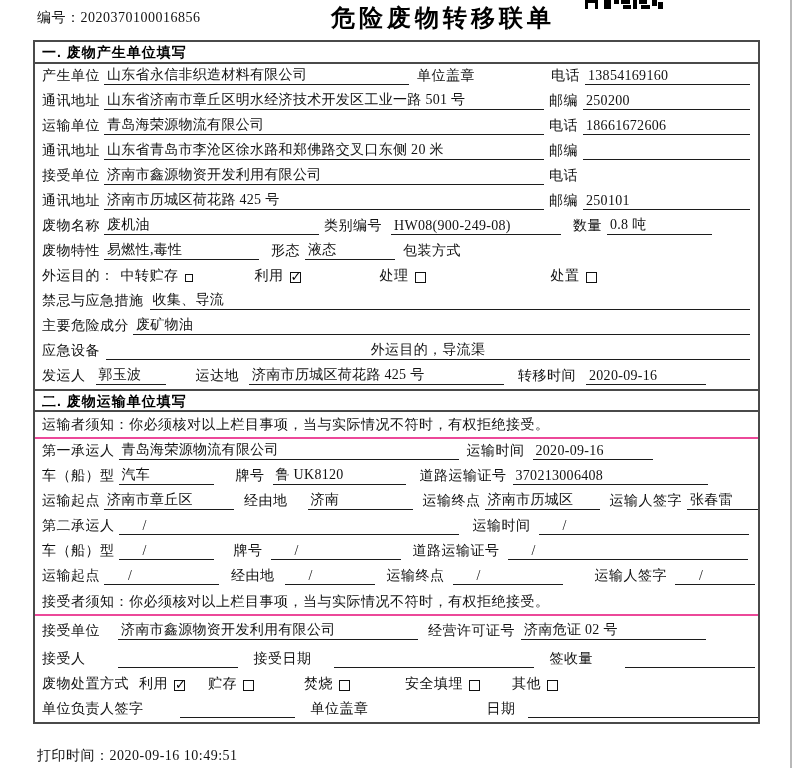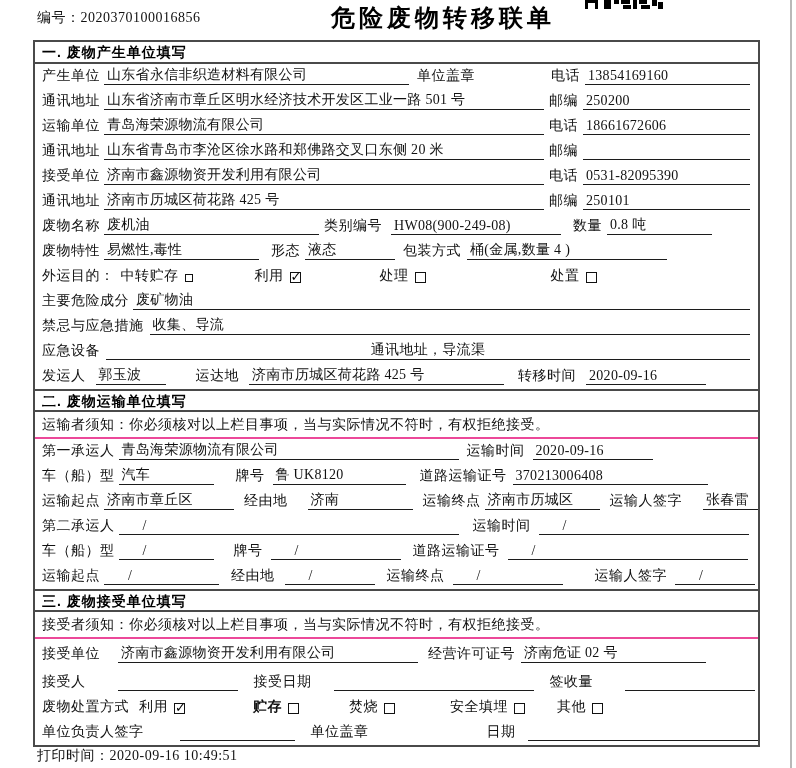--- a/index.html
+++ b/index.html
@@ -90,21 +90,20 @@
       <div class="row" style="height: 25px;">
         <span class="lbl">通讯地址</span>
         <span class="field" style="width: 440px; margin-left: 4px;">山东省青岛市李沧区徐水路和郑佛路交叉口东侧 20 米</span>
         <span class="lbl" style="margin-left: 5px;">邮编</span>
         <span class="field fill" style="margin-left: 5px;"></span>
       </div>
       <div class="row" style="height: 25px;">
         <span class="lbl">接受单位</span>
         <span class="field" style="width: 440px; margin-left: 4px;">济南市鑫源物资开发利用有限公司</span>
         <span class="lbl" style="margin-left: 5px;">电话</span>
-        <span class="field fill" style="margin-left: 5px;">0531-82095390</span>
       </div>
       <div class="row" style="height: 25px;">
         <span class="lbl">通讯地址</span>
         <span class="field" style="width: 440px; margin-left: 4px;">济南市历城区荷花路 425 号</span>
         <span class="lbl" style="margin-left: 5px;">邮编</span>
         <span class="field fill" style="margin-left: 5px;">250101</span>
       </div>
       <div class="row" style="height: 25px;">
         <span class="lbl">废物名称</span>
         <span class="field" style="width: 215px; margin-left: 4px;">废机油</span>
@@ -112,44 +111,43 @@
         <span class="field" style="width: 170px; margin-left: 9px;">HW08(900-249-08)</span>
         <span class="lbl" style="margin-left: 12px;">数量</span>
         <span class="field" style="width: 105px; margin-left: 5px;">0.8 吨</span>
       </div>
       <div class="row" style="height: 25px;">
         <span class="lbl">废物特性</span>
         <span class="field" style="width: 155px; margin-left: 4px;">易燃性,毒性</span>
         <span class="lbl" style="margin-left: 12px;">形态</span>
         <span class="field" style="width: 90px; margin-left: 5px;">液态</span>
         <span class="lbl" style="margin-left: 8px;">包装方式</span>
-        <span class="field" style="width: 200px; margin-left: 6px;">桶(金属,数量 4 )</span>
       </div>
       <div class="row" style="height: 25px;">
         <span class="lbl">外运目的：</span>
         <span class="plain" style="margin-left: 6px;">中转贮存</span>
         <span class="cb sm" style="margin-left: 6px;"></span>
         <span class="plain" style="margin-left: 62px;">利用</span>
         <span class="cb ck" style="margin-left: 6px;"></span>
         <span class="plain" style="margin-left: 79px;">处理</span>
         <span class="cb" style="margin-left: 6px;"></span>
         <span class="plain" style="margin-left: 125px;">处置</span>
         <span class="cb" style="margin-left: 6px;"></span>
       </div>
       <div class="row" style="height: 25px;">
+        <span class="lbl">禁忌与应急措施</span>
+        <span class="field fill" style="margin-left: 6px;">收集、导流</span>
+      </div>
+      <div class="row" style="height: 25px;">
         <span class="lbl">主要危险成分</span>
         <span class="field fill" style="margin-left: 4px;">废矿物油</span>
       </div>
-      <div class="row" style="height: 25px;">
-        <span class="lbl">禁忌与应急措施</span>
-        <span class="field fill" style="margin-left: 6px;">收集、导流</span>
-      </div>
       <div class="row" style="height: 25px; text-align: center;">
         <span class="lbl">应急设备</span>
-        <span class="field fill" style="margin-left: 6px;">通讯地址，导流渠</span>
+        <span class="field fill" style="margin-left: 6px;">外运目的，导流渠</span>
       </div>
       <div class="row" style="height: 25px;">
         <span class="lbl">发运人</span>
         <span class="field" style="width: 70px; margin-left: 10px;">郭玉波</span>
         <span class="lbl" style="margin-left: 30px;">运达地</span>
         <span class="field" style="width: 255px; margin-left: 10px;">济南市历城区荷花路 425 号</span>
         <span class="lbl" style="margin-left: 14px;">转移时间</span>
         <span class="field" style="width: 120px; margin-left: 10px;">2020-09-16</span>
       </div>
     </div>
@@ -171,21 +169,21 @@
         <span class="field" style="width: 195px; margin-left: 6px;">370213006408</span>
       </div>
       <div class="row" style="height: 25px;">
         <span class="lbl">运输起点</span>
         <span class="field" style="width: 130px; margin-left: 4px;">济南市章丘区</span>
         <span class="lbl" style="margin-left: 10px;">经由地</span>
         <span class="field" style="width: 105px; margin-left: 20px;">济南</span>
         <span class="lbl" style="margin-left: 10px;">运输终点</span>
         <span class="field" style="width: 115px; margin-left: 4px;">济南市历城区</span>
         <span class="lbl" style="margin-left: 10px;">运输人签字</span>
-        <span class="field" style="width: 80px; margin-left: 21px;">张春雷</span>
+        <span class="field" style="width: 80px; margin-left: 5px;">张春雷</span>
       </div>
       <div class="row" style="height: 25px;">
         <span class="lbl">第二承运人</span>
         <span class="field sl" style="width: 340px; margin-left: 4px;">/</span>
         <span class="lbl" style="margin-left: 14px;">运输时间</span>
         <span class="field sl" style="width: 210px; margin-left: 8px;">/</span>
       </div>
       <div class="row" style="height: 25px;">
         <span class="lbl">车（船）型</span>
         <span class="field sl" style="width: 95px; margin-left: 4px;">/</span>
@@ -199,41 +197,40 @@
         <span class="field sl" style="width: 115px; margin-left: 4px;">/</span>
         <span class="lbl" style="margin-left: 12px;">经由地</span>
         <span class="field sl" style="width: 90px; margin-left: 10px;">/</span>
         <span class="lbl" style="margin-left: 12px;">运输终点</span>
         <span class="field sl" style="width: 110px; margin-left: 8px;">/</span>
         <span class="lbl" style="margin-left: 32px;">运输人签字</span>
         <span class="field sl" style="width: 80px; margin-left: 8px;">/</span>
       </div>
     </div>
     <div class="sec">
-      <div class="sec-hd bt">三. 废物接受单位填写</div>
       <div class="notice">接受者须知：你必须核对以上栏目事项，当与实际情况不符时，有权拒绝接受。</div>
       <div class="row" style="height: 28px;">
         <span class="lbl">接受单位</span>
         <span class="field" style="width: 300px; margin-left: 18px;">济南市鑫源物资开发利用有限公司</span>
         <span class="lbl" style="margin-left: 10px;">经营许可证号</span>
         <span class="field" style="width: 185px; margin-left: 6px;">济南危证 02 号</span>
       </div>
       <div class="row" style="height: 28px;">
         <span class="lbl">接受人</span>
         <span class="field" style="width: 120px; margin-left: 32px;"></span>
         <span class="lbl" style="margin-left: 16px;">接受日期</span>
         <span class="field" style="width: 200px; margin-left: 22px;"></span>
         <span class="lbl" style="margin-left: 16px;">签收量</span>
         <span class="field" style="width: 130px; margin-left: 32px;"></span>
       </div>
       <div class="row" style="height: 25px;">
         <span class="lbl">废物处置方式</span>
         <span class="plain" style="margin-left: 10px;">利用</span>
         <span class="cb ck" style="margin-left: 6px;"></span>
-        <span class="plain" style="margin-left: 68px; font-weight: bold;">贮存</span>
+        <span class="plain" style="margin-left: 23px;">贮存</span>
         <span class="cb" style="margin-left: 6px;"></span>
         <span class="plain" style="margin-left: 50px;">焚烧</span>
         <span class="cb" style="margin-left: 6px;"></span>
         <span class="plain" style="margin-left: 55px;">安全填埋</span>
         <span class="cb" style="margin-left: 6px;"></span>
         <span class="plain" style="margin-left: 32px;">其他</span>
         <span class="cb" style="margin-left: 6px;"></span>
       </div>
       <div class="row" style="height: 25px;">
         <span class="lbl">单位负责人签字</span>

